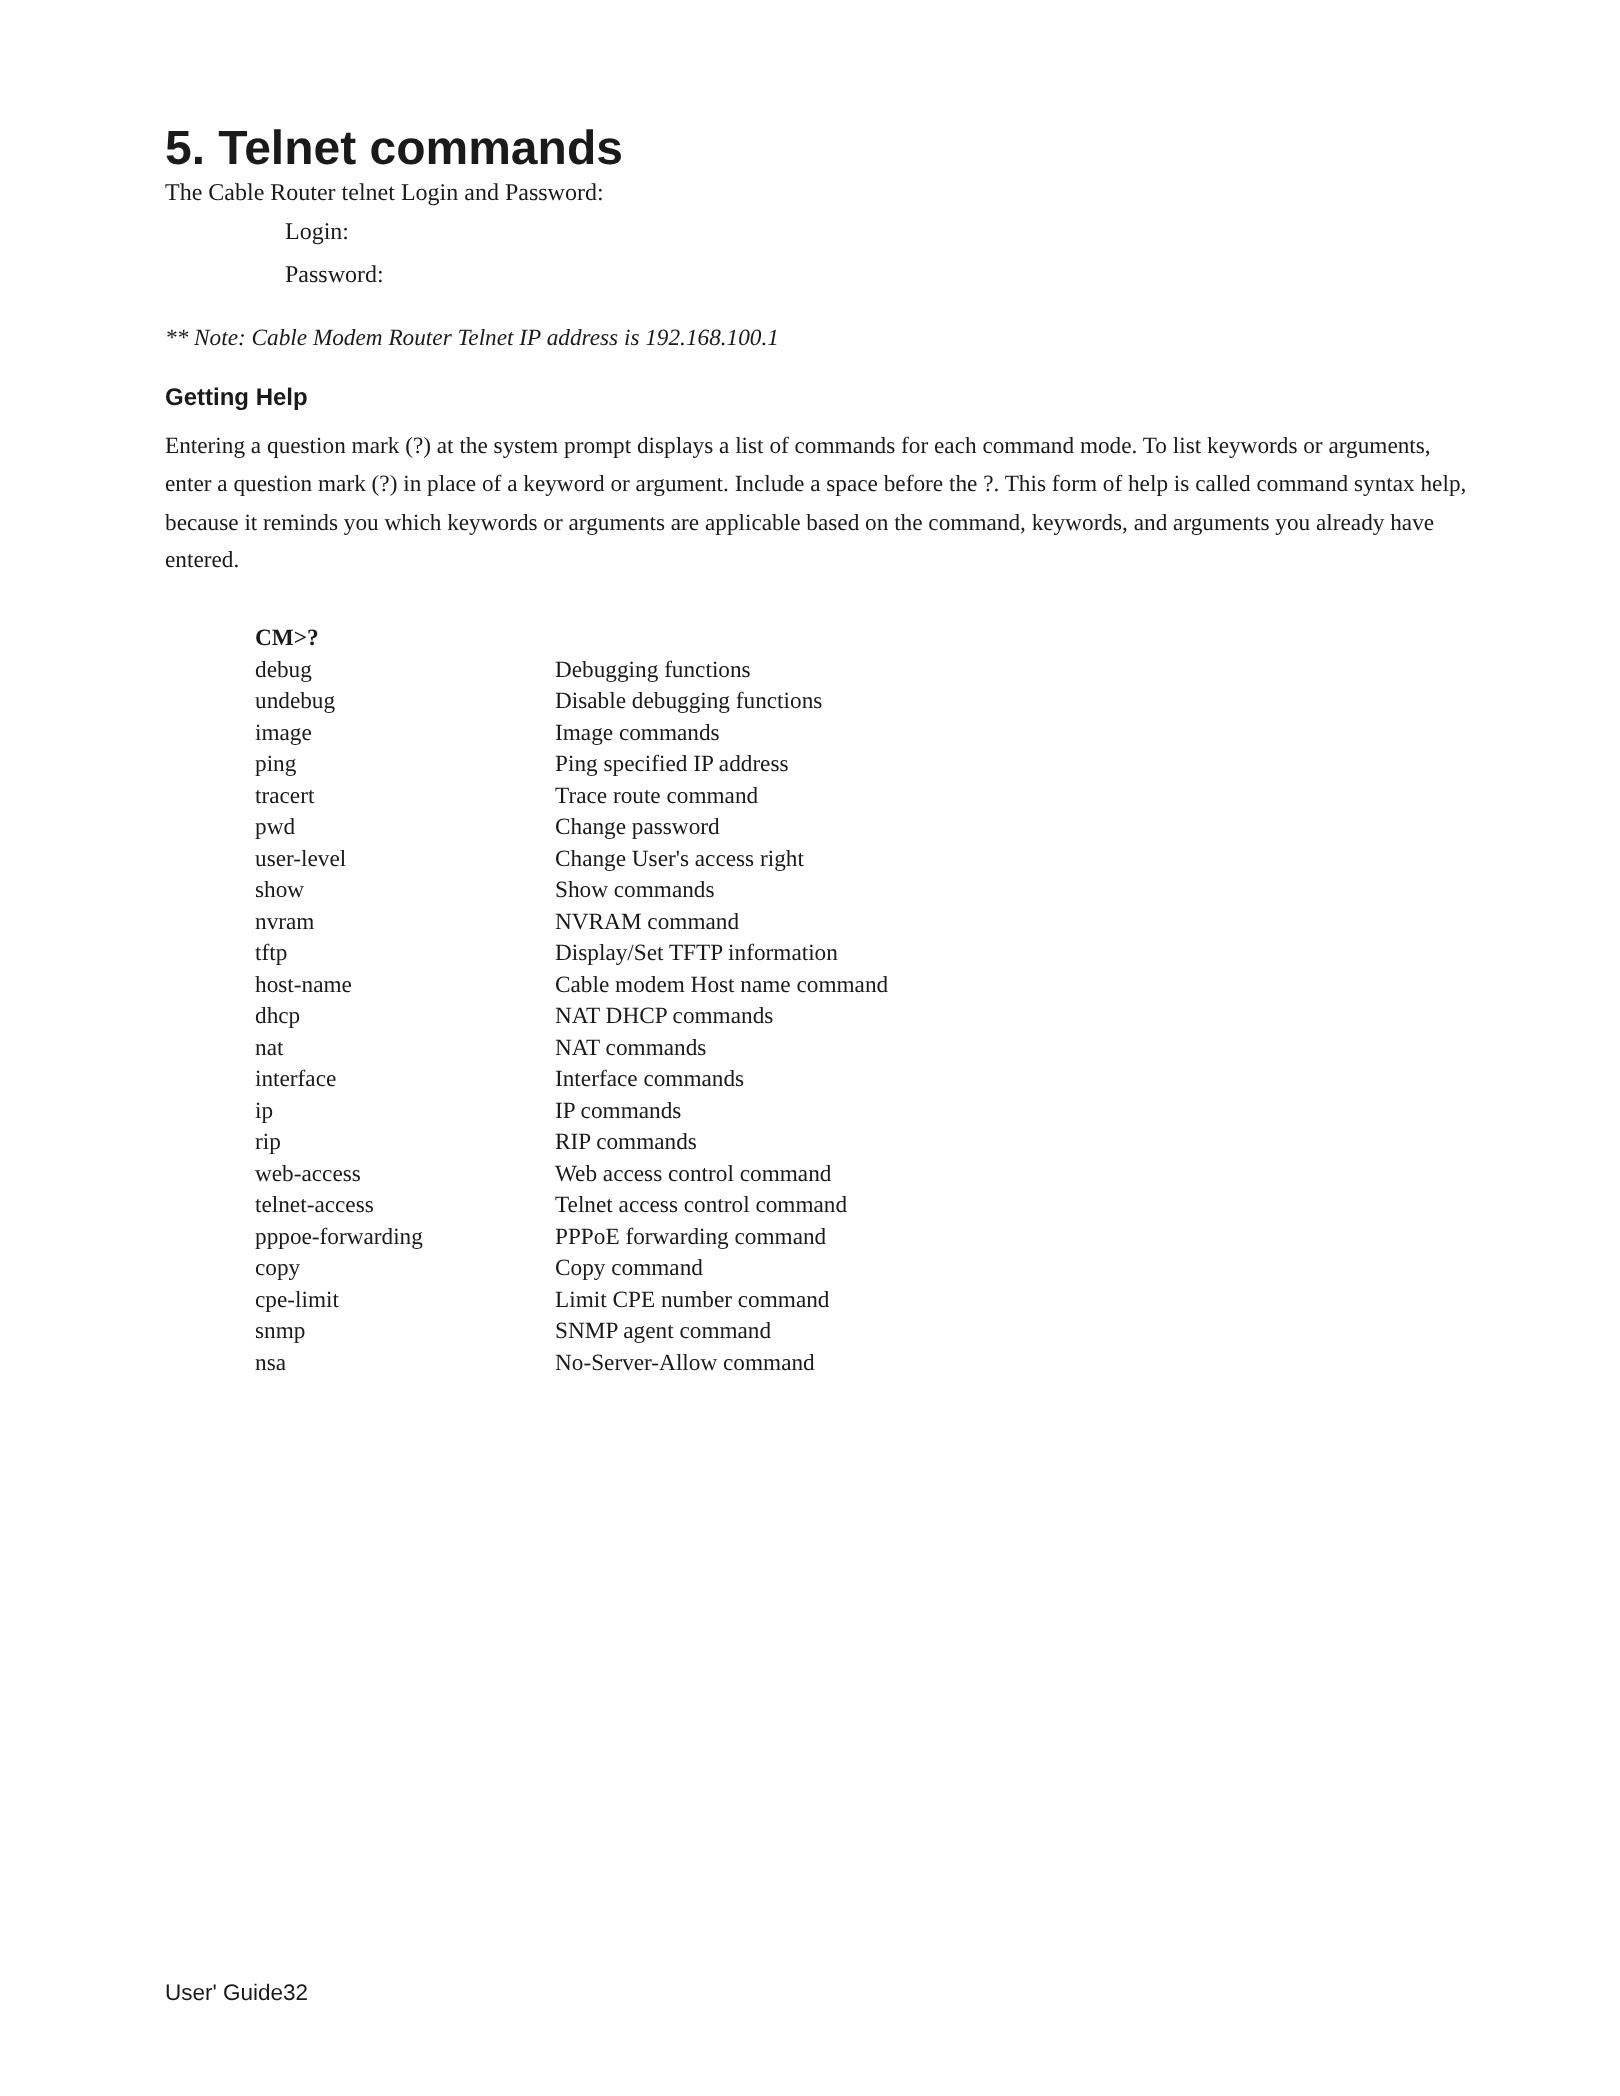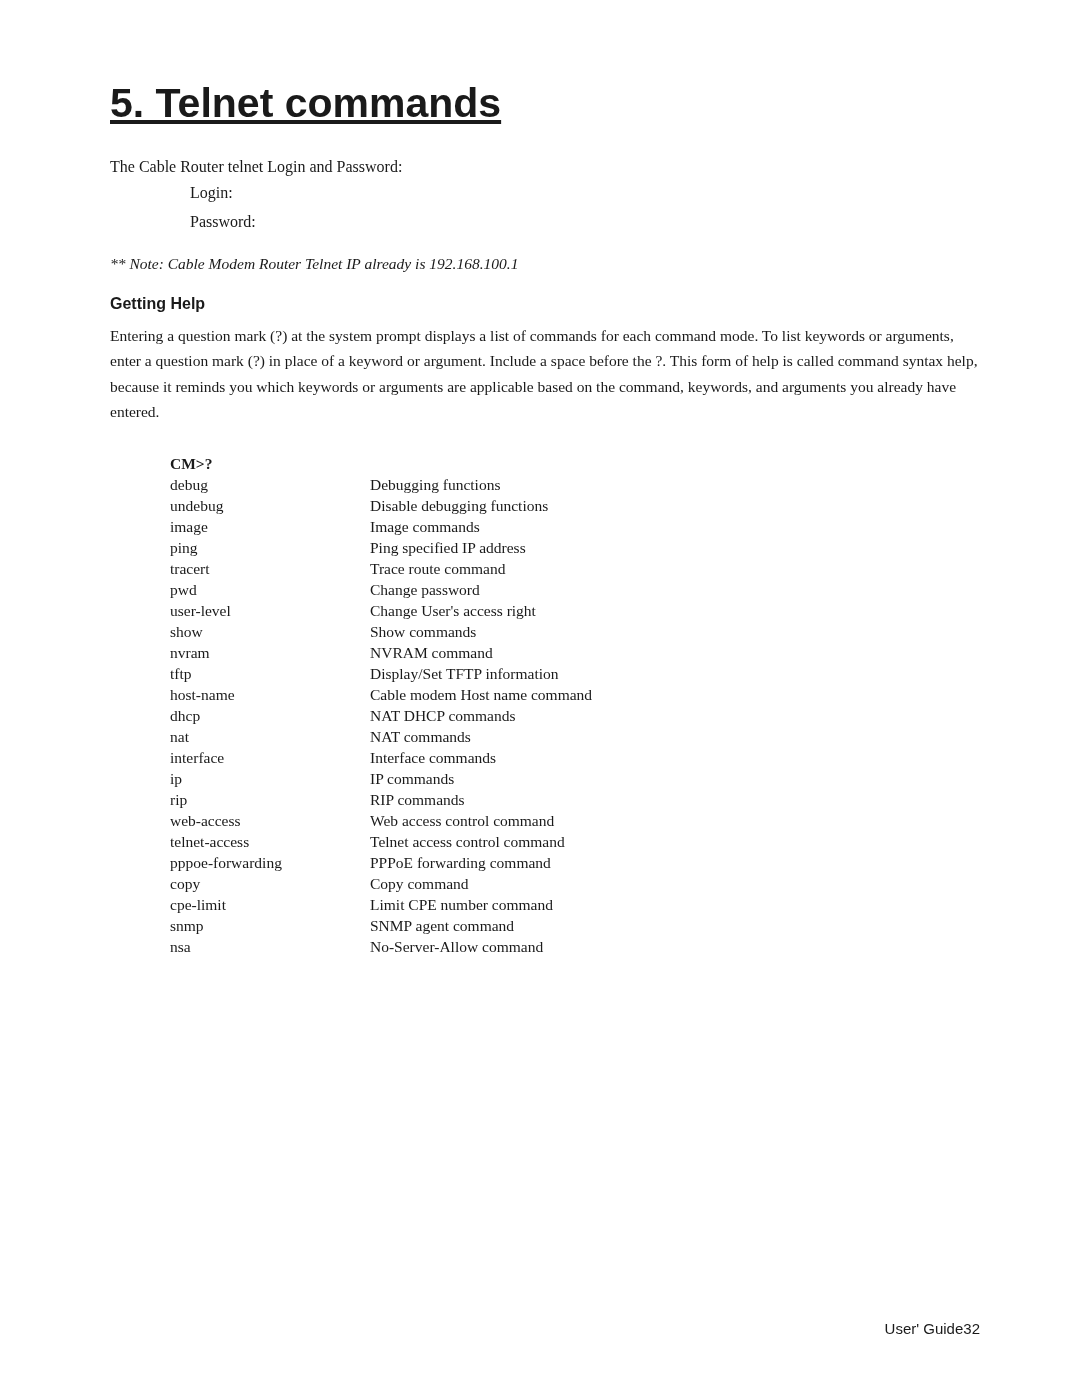--- a/index.html
+++ b/index.html
@@ -12,25 +12,23 @@
       background: #ffffff;
       font-family: "Times New Roman", Times, serif;
       font-size: 16px;
       color: #1a1a1a;
       width: 1080px;
       min-height: 1397px;
       padding: 80px 100px 80px 110px;
     }
 
     .page-title {
-      font-size: 41px;
+      font-size: 32px;
       font-weight: bold;
-      margin-bottom: 28px;
       font-family: Arial, Helvetica, sans-serif;
-      text-decoration: underline;
     }
 
     .intro-block {
       margin-bottom: 18px;
       font-size: 16px;
       line-height: 1.5;
     }
 
     .login-indent {
       margin-left: 80px;
@@ -89,39 +87,39 @@
       font-size: 15.5px;
       margin-bottom: 2px;
     }
 
     .footer {
       position: absolute;
       bottom: 60px;
       left: 110px;
       right: 100px;
       display: flex;
-      justify-content: flex-end;
+      justify-content: flex-start;
       font-size: 15px;
       font-family: Arial, Helvetica, sans-serif;
     }
   </style>
 </head>
 <body>
 
 <h1 class="page-title">5.  Telnet commands</h1>
 
 <div class="intro-block">
   <div>The Cable Router telnet Login and Password:</div>
   <div class="login-indent">
     <div>Login:</div>
     <div>Password:</div>
   </div>
 </div>
 
-<div class="note-italic">** Note:  Cable Modem Router Telnet IP already is 192.168.100.1</div>
+<div class="note-italic">** Note:  Cable Modem Router Telnet IP address is 192.168.100.1</div>
 
 <div class="section-heading">Getting Help</div>
 
 <div class="body-text">Entering a question mark (?) at the system prompt displays a list of commands for each command mode. To list keywords or arguments, enter a question mark (?) in place of a keyword or argument. Include a space before the ?. This form of help is called command syntax help, because it reminds you which keywords or arguments are applicable based on the command, keywords, and arguments you already have entered.</div>
 
 <div class="command-table-wrapper">
   <div class="cmd-prompt">CM&gt;?</div>
   <table class="command-table">
     <tbody id="command-tbody">
     <tr>

